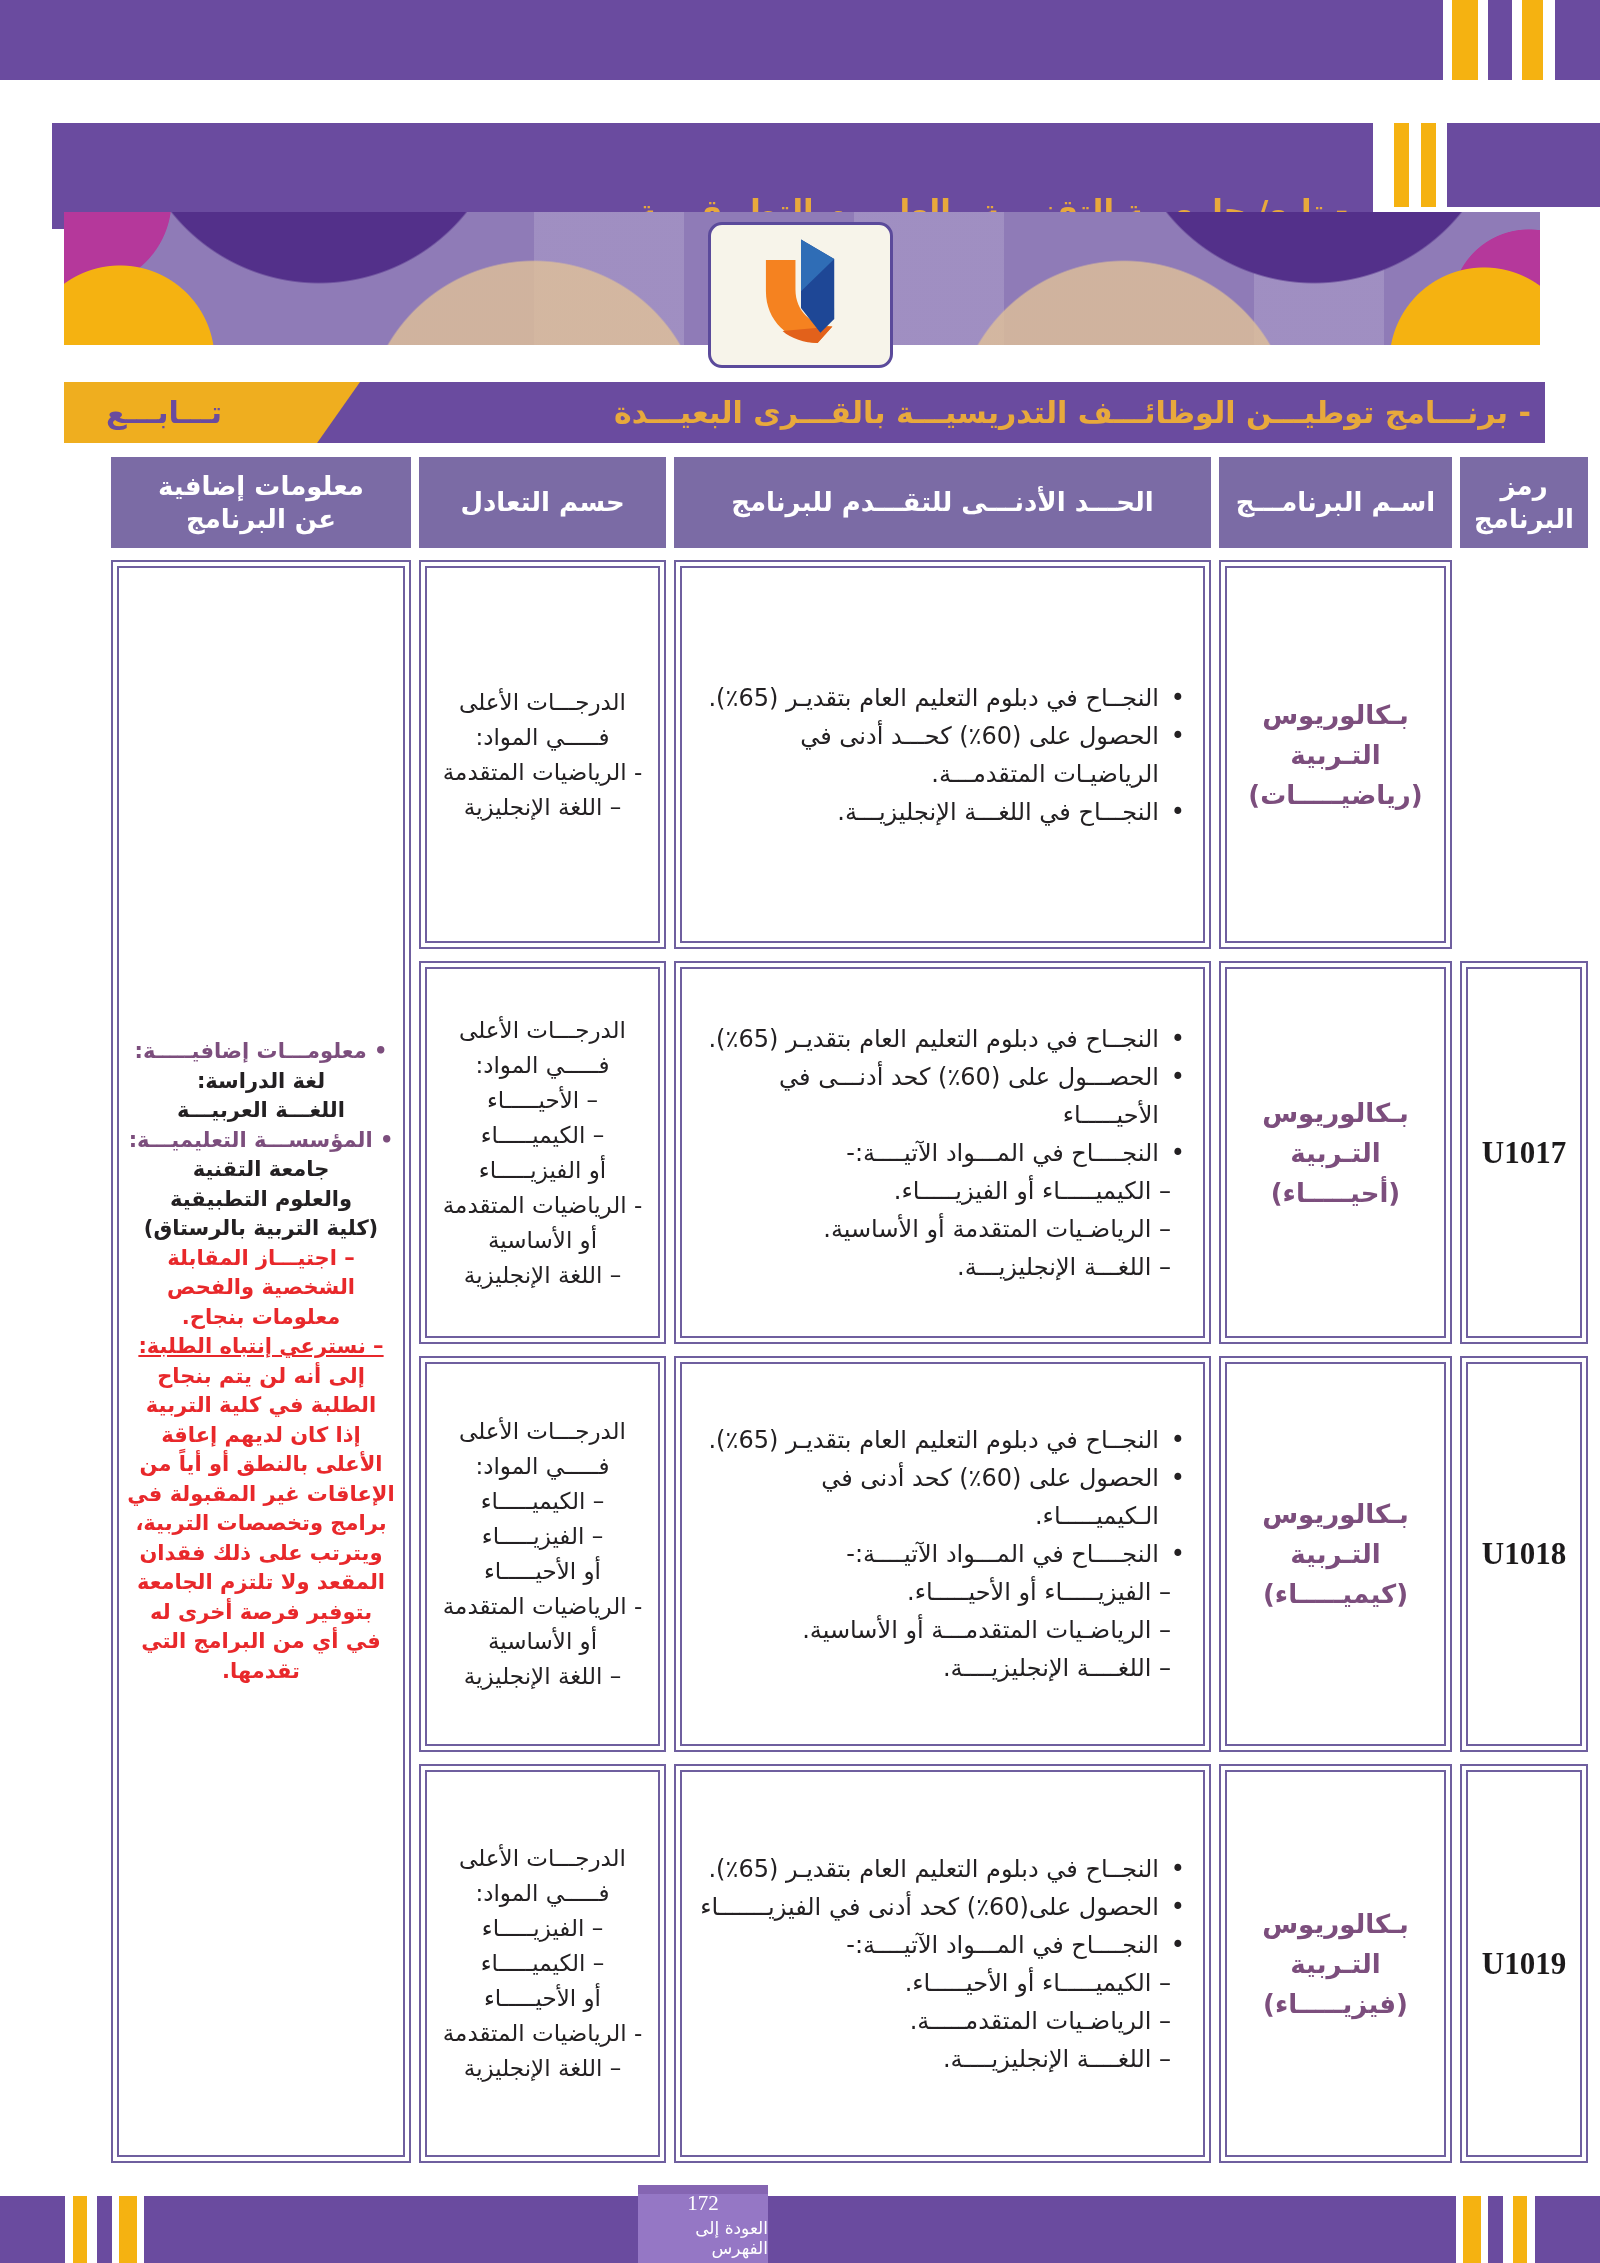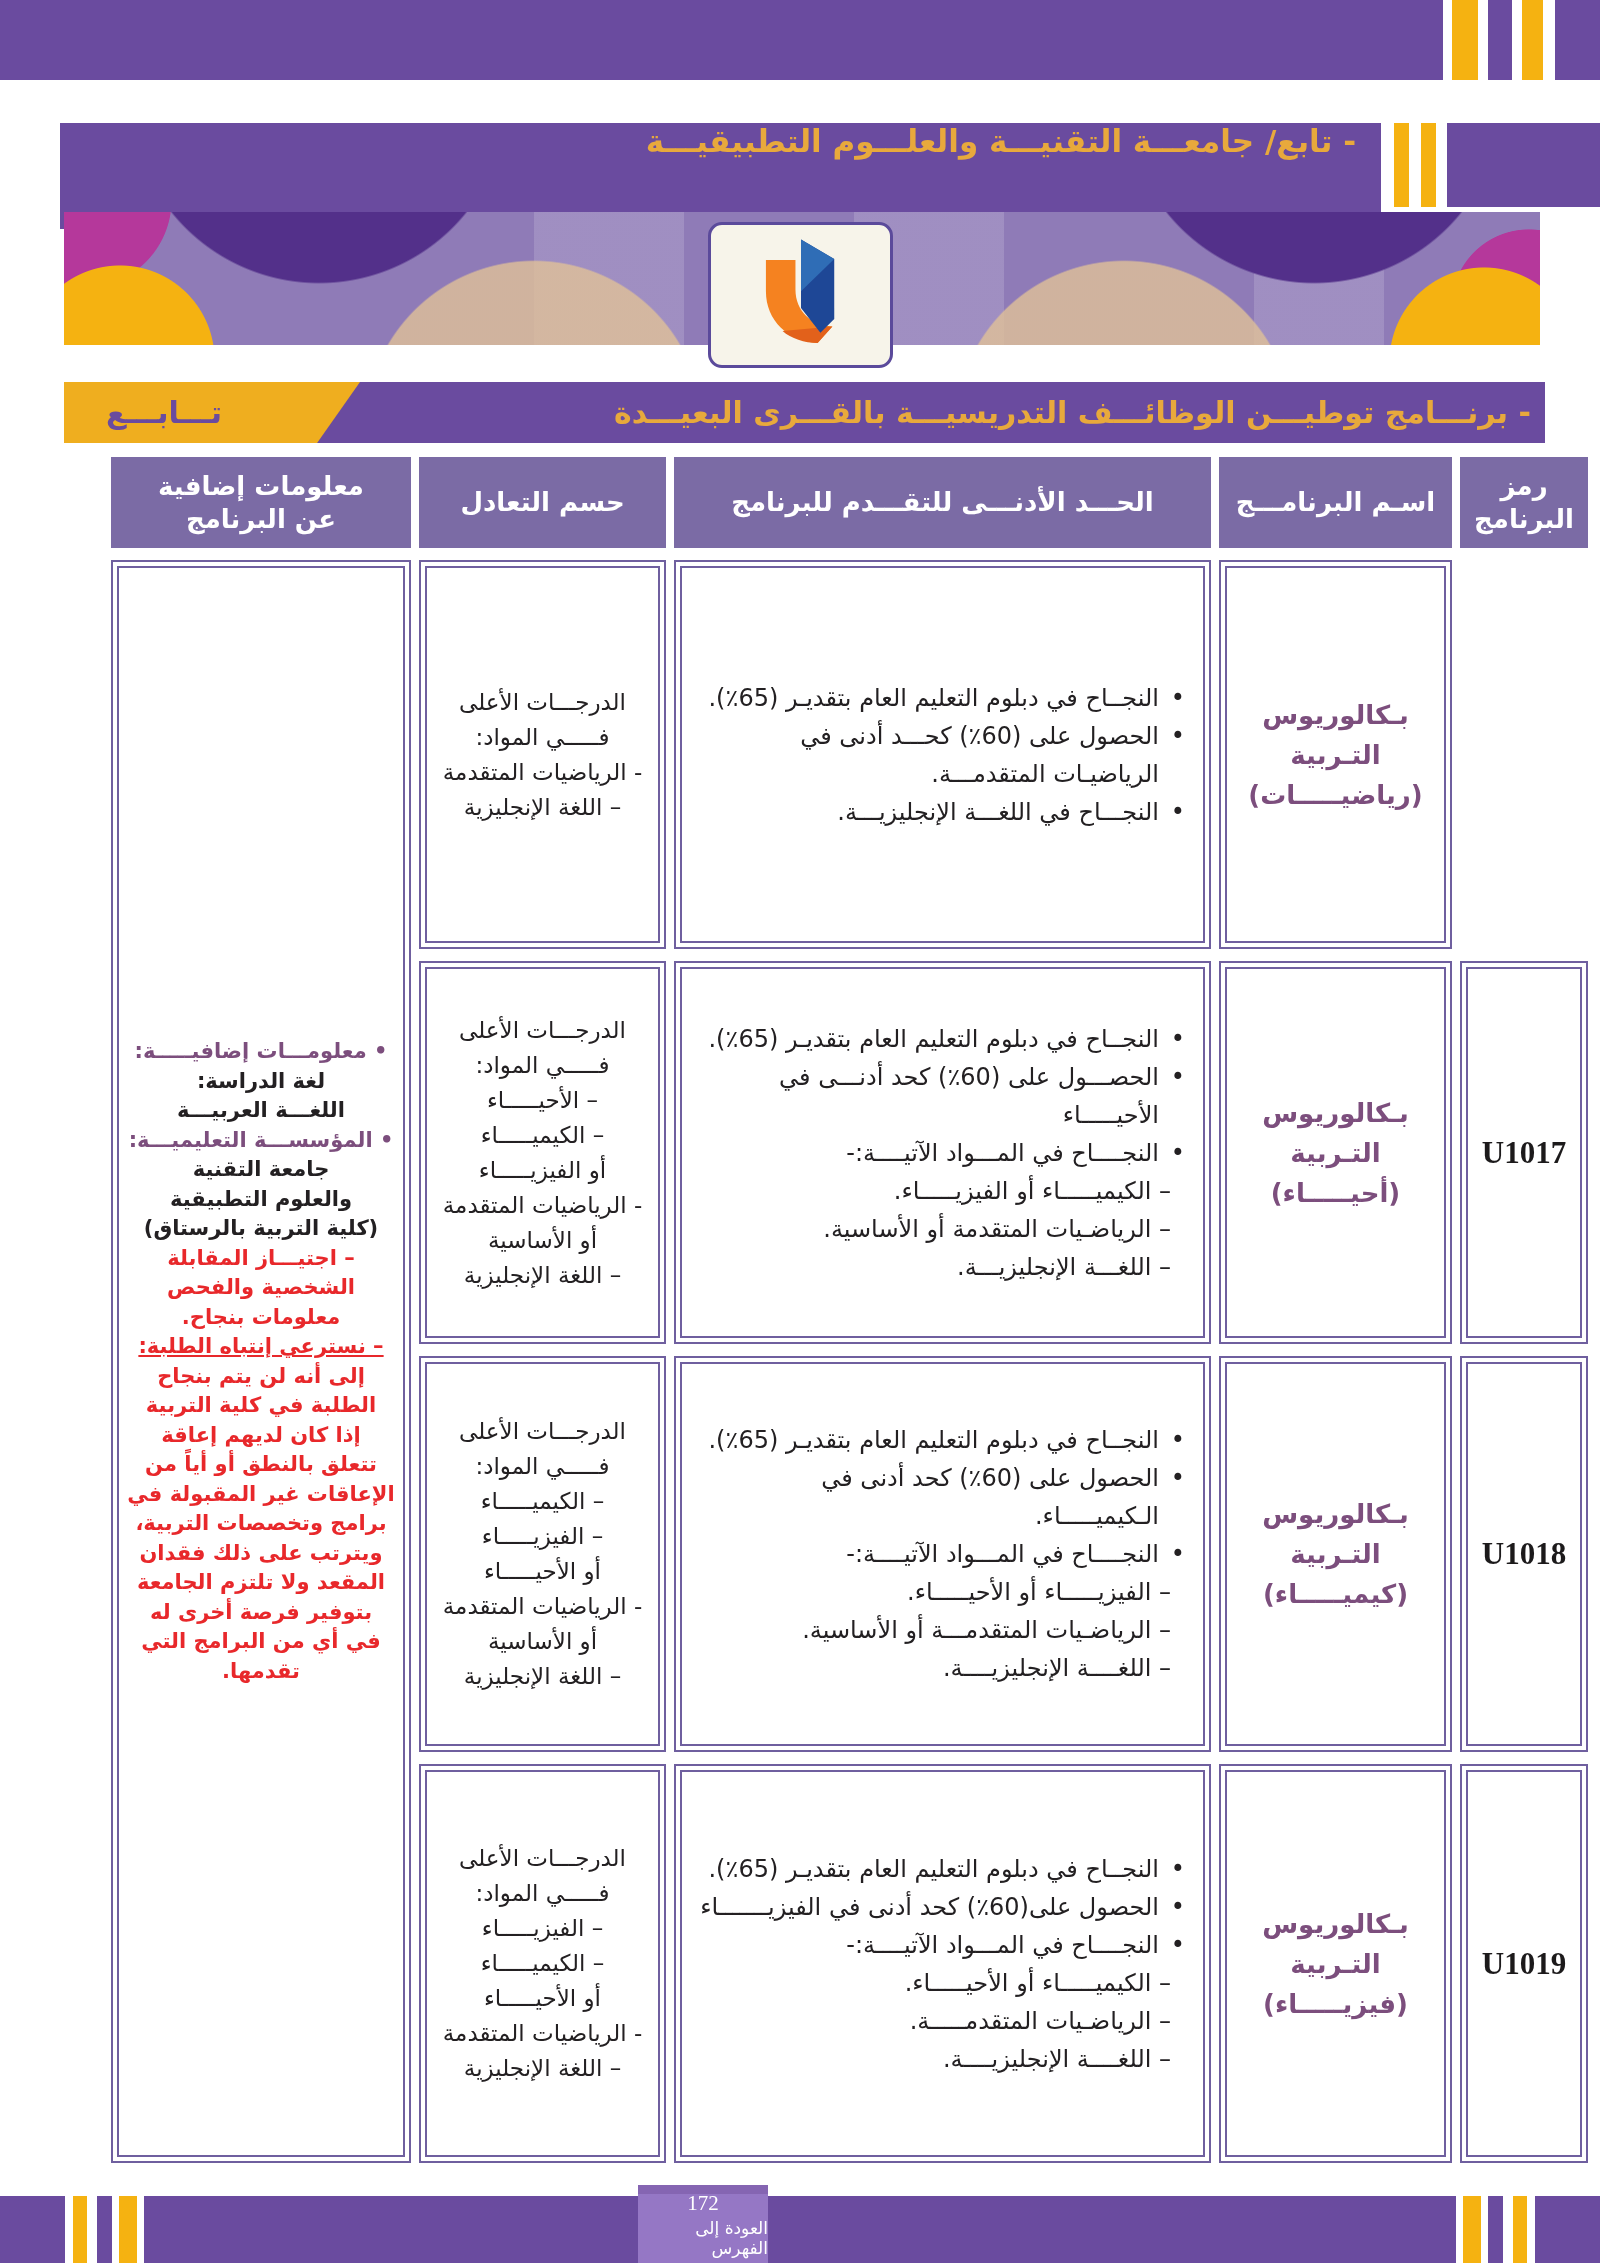--- a/index.html
+++ b/index.html
@@ -14,22 +14,22 @@
   .page{position:relative;width:1600px;height:2263px;background:#fff;overflow:hidden;}
 
   
   .top-bar{position:absolute;left:0;top:0;width:1600px;height:80px;
     background:linear-gradient(90deg,
       var(--purple_bar) 0 1443px,#fff 1443px 1452px,var(--gold) 1452px 1478px,
       #fff 1478px 1488px,var(--purple_bar) 1488px 1512px,#fff 1512px 1522px,
       var(--gold) 1522px 1543px,#fff 1543px 1555px,var(--purple_bar) 1555px 100%);}
 
   
-  .header-main{position:absolute;left:60px;top:123px;width:1321px;height:106px;
-    background:var(--purple_bar);display:flex;align-items:flex-start;justify-content:flex-end;
+  .header-main{position:absolute;left:52px;top:123px;width:1321px;height:106px;
+    background:var(--purple_bar);display:flex;align-items:flex-end;justify-content:flex-end;
     padding-left:20px;padding-right:25px;}
   .header-main .htitle{color:var(--title_gold);font-size:31px;font-weight:bold;direction:rtl;white-space:nowrap;}
   .hstripe{position:absolute;top:123px;height:84px;width:15px;background:var(--gold);}
   .hstripe.s1{left:1394px;} .hstripe.s2{left:1421px;}
   .hblock{position:absolute;top:123px;left:1447px;width:153px;height:84px;background:var(--purple_bar);}
 
   
   .banner{position:absolute;left:64px;top:212px;width:1476px;height:133px;
     background-color:var(--banner_base);
     background-image:
@@ -148,21 +148,21 @@
           <div class="info-line" data-c="d">جامعة التقنية</div>
           <div class="info-line" data-c="d">والعلوم التطبيقية</div>
           <div class="info-line" data-c="d">(كلية التربية بالرستاق)</div>
           <div class="info-line" data-c="r">– اجتيـــاز المقابلة</div>
           <div class="info-line" data-c="r">الشخصية والفحص</div>
           <div class="info-line" data-c="r">معلومات بنجاح.</div>
           <div class="info-line" data-c="r" data-u="1">– نسترعي إنتباه الطلبة:</div>
           <div class="info-line" data-c="r">إلى أنه لن يتم بنجاح</div>
           <div class="info-line" data-c="r">الطلبة في كلية التربية</div>
           <div class="info-line" data-c="r">إذا كان لديهم إعاقة</div>
-          <div class="info-line" data-c="r">تتعلق بالنطق أو أياً من</div>
+          <div class="info-line" data-c="r">الأعلى بالنطق أو أياً من</div>
           <div class="info-line" data-c="r">الإعاقات غير المقبولة في</div>
           <div class="info-line" data-c="r">برامج وتخصصات التربية،</div>
           <div class="info-line" data-c="r">ويترتب على ذلك فقدان</div>
           <div class="info-line" data-c="r">المقعد ولا تلتزم الجامعة</div>
           <div class="info-line" data-c="r">بتوفير فرصة أخرى له</div>
           <div class="info-line" data-c="r">في أي من البرامج التي</div>
           <div class="info-line" data-c="r">تقدمها.</div>
         </div>
     </div>
 

